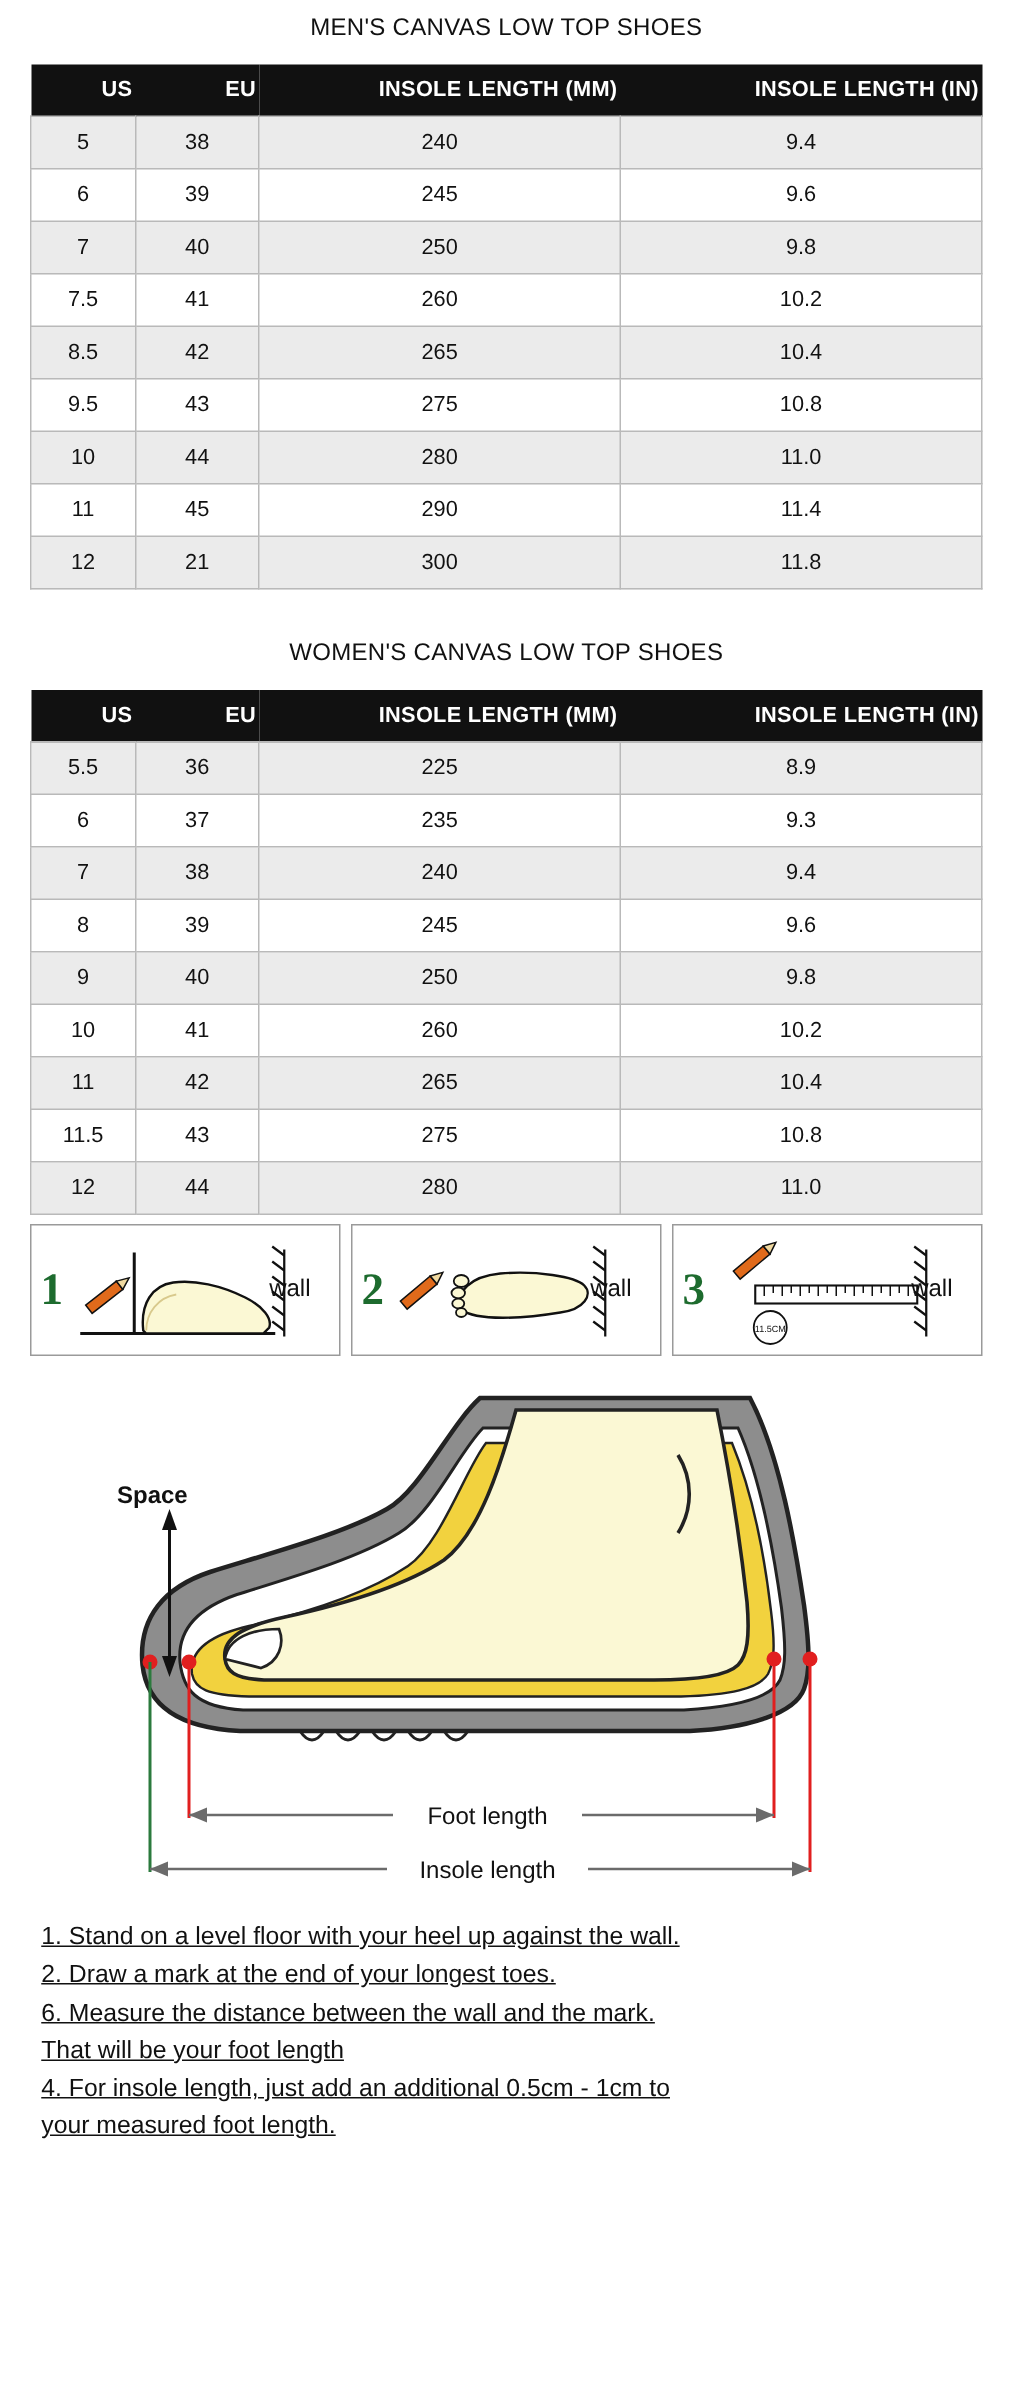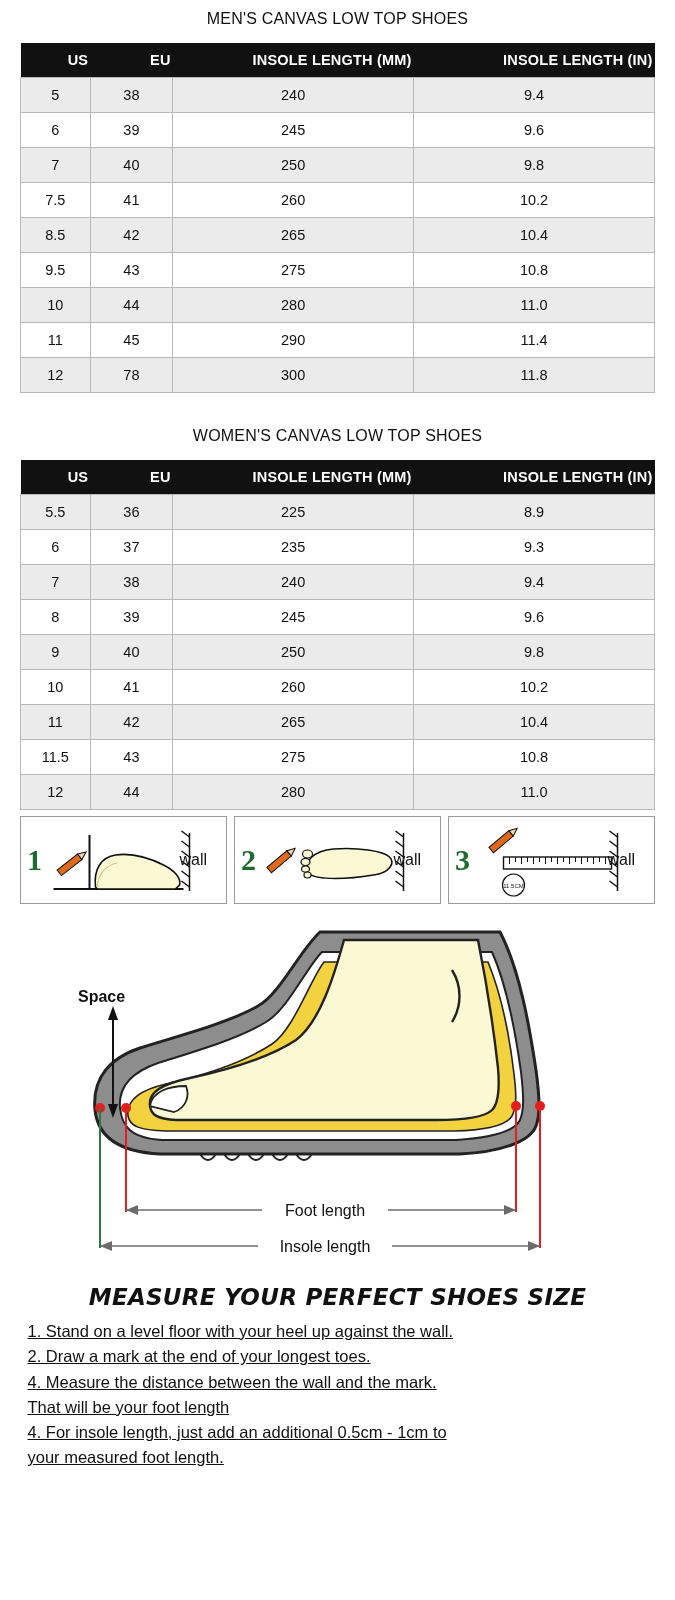--- a/index.html
+++ b/index.html
@@ -189,21 +189,21 @@
         <td>11.0</td>
       </tr>
       <tr class="row-odd">
         <td>11</td>
         <td>45</td>
         <td>290</td>
         <td>11.4</td>
       </tr>
       <tr class="row-even">
         <td>12</td>
-        <td>78</td>
+        <td>21</td>
         <td>300</td>
         <td>11.8</td>
       </tr>
     </tbody>
   </table>
 
   <div class="spacer-24"></div>
 
   <div class="table-title">WOMEN'S CANVAS LOW TOP SHOES</div>
   <table class="size-table">
@@ -446,24 +446,23 @@
       <g>
         <line x1="100" y1="336" x2="258" y2="336" stroke="#6b6b6b" stroke-width="1.6"></line>
         <line x1="392" y1="336" x2="540" y2="336" stroke="#6b6b6b" stroke-width="1.6"></line>
         <polygon points="100,336 112,331 112,341" fill="#6b6b6b"></polygon>
         <polygon points="540,336 528,331 528,341" fill="#6b6b6b"></polygon>
       </g>
       <text x="325" y="342" font-size="16" text-anchor="middle" font-family="Liberation Sans, sans-serif" fill="#111">Insole length</text>
     </svg>
   </div>
 
-  <div class="measure-heading">MEASURE YOUR PERFECT SHOES SIZE</div>
 
   <div class="instructions">
     <p>1. Stand on a level floor with your heel up against the wall.</p>
     <p>2. Draw a mark at the end of your longest toes.</p>
-    <p>4. Measure the distance between the wall and the mark.</p>
+    <p>6. Measure the distance between the wall and the mark.</p>
     <p>That will be your foot length</p>
     <p>4. For insole length, just add an additional 0.5cm - 1cm to</p>
     <p>your measured foot length.</p>
   </div>
 
 </div>
 
 </body></html>

